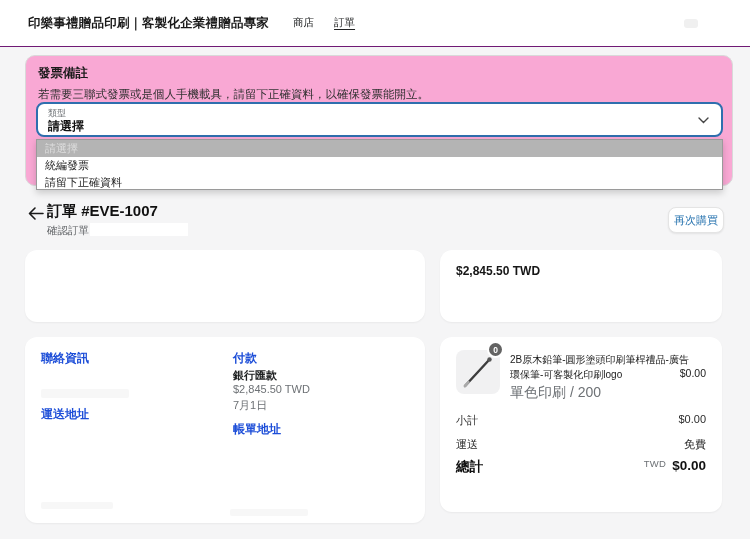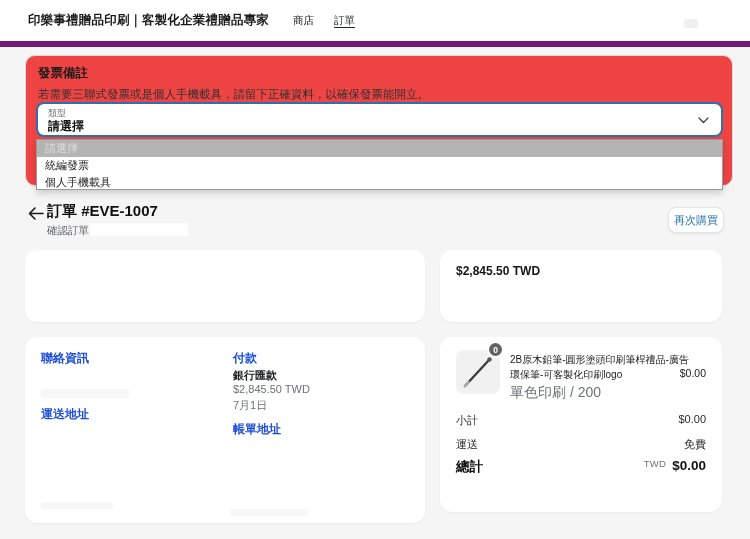--- a/index.html
+++ b/index.html
@@ -2,31 +2,31 @@
 <html><head>
 <meta charset="utf-8">
 <style>
   * { box-sizing: border-box; margin: 0; padding: 0; }
   html,body { width: 750px; height: 539px; }
   body { font-family: "Liberation Sans", "DejaVu Sans", sans-serif; color: #1a1a1a; }
   .page { position: relative; width: 750px; height: 539px; background: #f5f5f6; overflow: hidden; }
 
   
   .header { position: absolute; left: 0; top: 0; width: 750px; height: 47px; background: #fff;
-            border-bottom: 6px solid #701a75; display: flex; align-items: center; padding: 0 28px; font-family: Liberation Serif, serif; }
+            border-bottom: 1px solid #701a75; display: flex; align-items: center; padding: 0 28px; font-family: Liberation Serif, serif; }
   .brand { font-size: 12.5px; font-weight: 700; letter-spacing: .2px; }
   .nav { display: flex; gap: 20px; margin-left: 24px; align-items: flex-end; }
   .nav-link { font-size: 10.5px; color: #202223; cursor: pointer; }
   .nav-link.active { text-decoration: underline; text-underline-offset: 3px; }
   .account-icon { position: absolute; right: 52px; top: 19px; width: 14px; height: 9px;
                   background: #f0f0f0; border-radius: 3px; }
 
   
   .invoice-panel { position: absolute; left: 25px; top: 55px; width: 708px; height: 131px;
-                   background: #ef4444; border: 1px solid #d9d9d9; border-radius: 10px; }
+                   background: #f9a8d4; border: 1px solid #d9d9d9; border-radius: 10px; }
   .invoice-heading { position: absolute; left: 12px; top: 9px; font-size: 12.5px; font-weight: 700; }
   .invoice-desc { position: absolute; left: 12px; top: 31px; font-size: 11.5px; color: #303030; }
   .type-select { position: absolute; left: 10px; top: 46px; width: 687px; height: 35px;
                  border: 2px solid #2f6fae; border-radius: 8px; background: #fff;
                  padding: 4px 16px 0 10px; cursor: pointer; }
   .select-label { font-size: 9px; color: #6d7175; line-height: 11px; }
   .select-value { font-size: 12px; font-weight: 600; line-height: 15px; color: #111; }
   .chevron { position: absolute; right: 12px; top: 13px; width: 11px; height: 7px; }
   .dropdown { position: absolute; left: 10px; top: 83px; width: 687px; height: 51px; background: #fff;
               border: 1px solid #9a9a9a; box-shadow: 0 3px 7px rgba(0,0,0,.18); z-index: 5; }
@@ -96,21 +96,21 @@
       <div class="select-label">類型</div>
       <div class="select-value">請選擇</div>
       <svg class="chevron" viewBox="0 0 11 7">
         <path d="M1 1 L5.5 5.5 L10 1" fill="none" stroke="#454545" stroke-width="1.4" stroke-linecap="round"></path>
       </svg>
     </div>
 
     <div class="dropdown">
       <div class="option selected">請選擇</div>
       <div class="option">統編發票</div>
-      <div class="option">個人手機載具</div>
+      <div class="option">請留下正確資料</div>
     </div>
   </div>
 
   <div class="order-head">
     <svg class="back-btn" viewBox="0 0 17 15">
       <path d="M8 2 L2.5 7.5 L8 13 M3 7.5 H16" fill="none" stroke="#1a1a1a" stroke-width="1.6" stroke-linecap="round" stroke-linejoin="round"></path>
     </svg>
     <div class="order-title">訂單 #EVE-1007</div>
     <div class="order-status">確認訂單</div>
     <div class="status-redact"></div>

